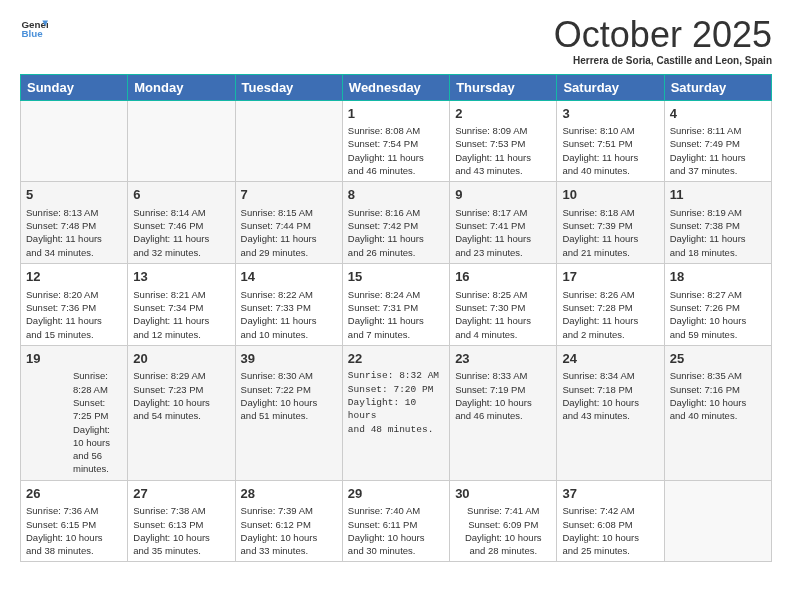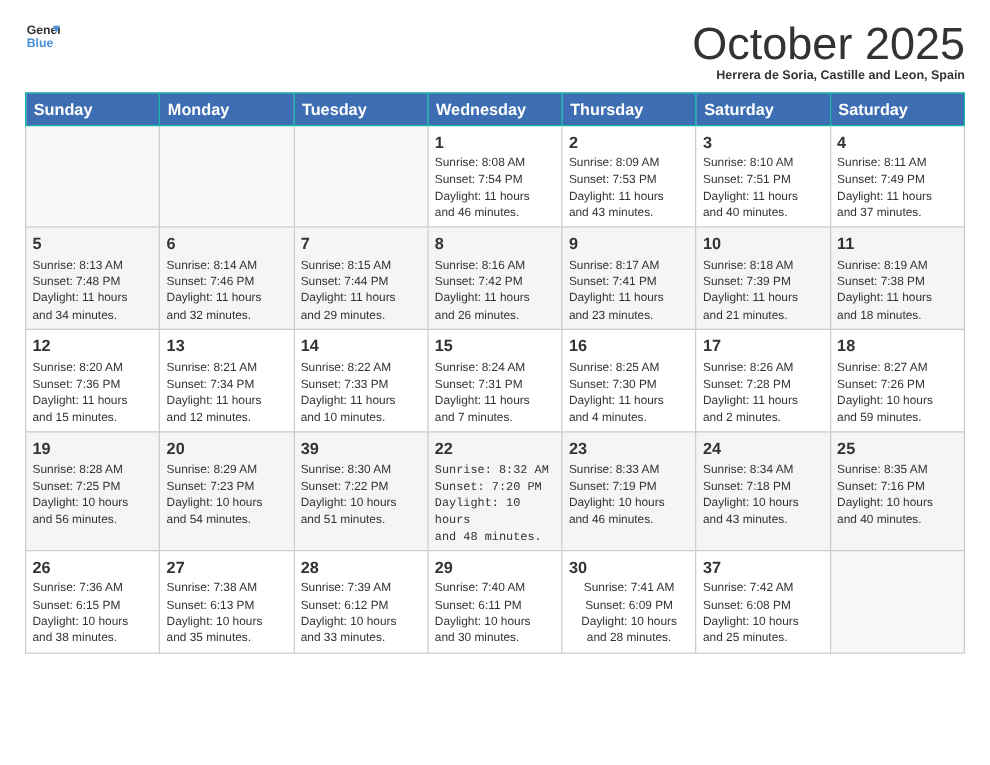--- a/index.html
+++ b/index.html
@@ -253,21 +253,21 @@
             <span class="day-number">18</span>
             <div class="day-info" style="white-space: pre-line;">Sunrise: 8:27 AM
 Sunset: 7:26 PM
 Daylight: 10 hours
 and 59 minutes.</div>
           </td>
         </tr>
         <tr class="row-shade">
           <td>
             <span class="day-number">19</span>
-            <div class="day-info" style="white-space: pre-line;">Sunrise: 8:28 AM
+            <div class="day-info" style="white-space: pre-line; margin-left: 47px;">Sunrise: 8:28 AM
 Sunset: 7:25 PM
 Daylight: 10 hours
 and 56 minutes.</div>
           </td>
           <td>
             <span class="day-number">20</span>
             <div class="day-info" style="white-space: pre-line;">Sunrise: 8:29 AM
 Sunset: 7:23 PM
 Daylight: 10 hours
 and 54 minutes.</div>

